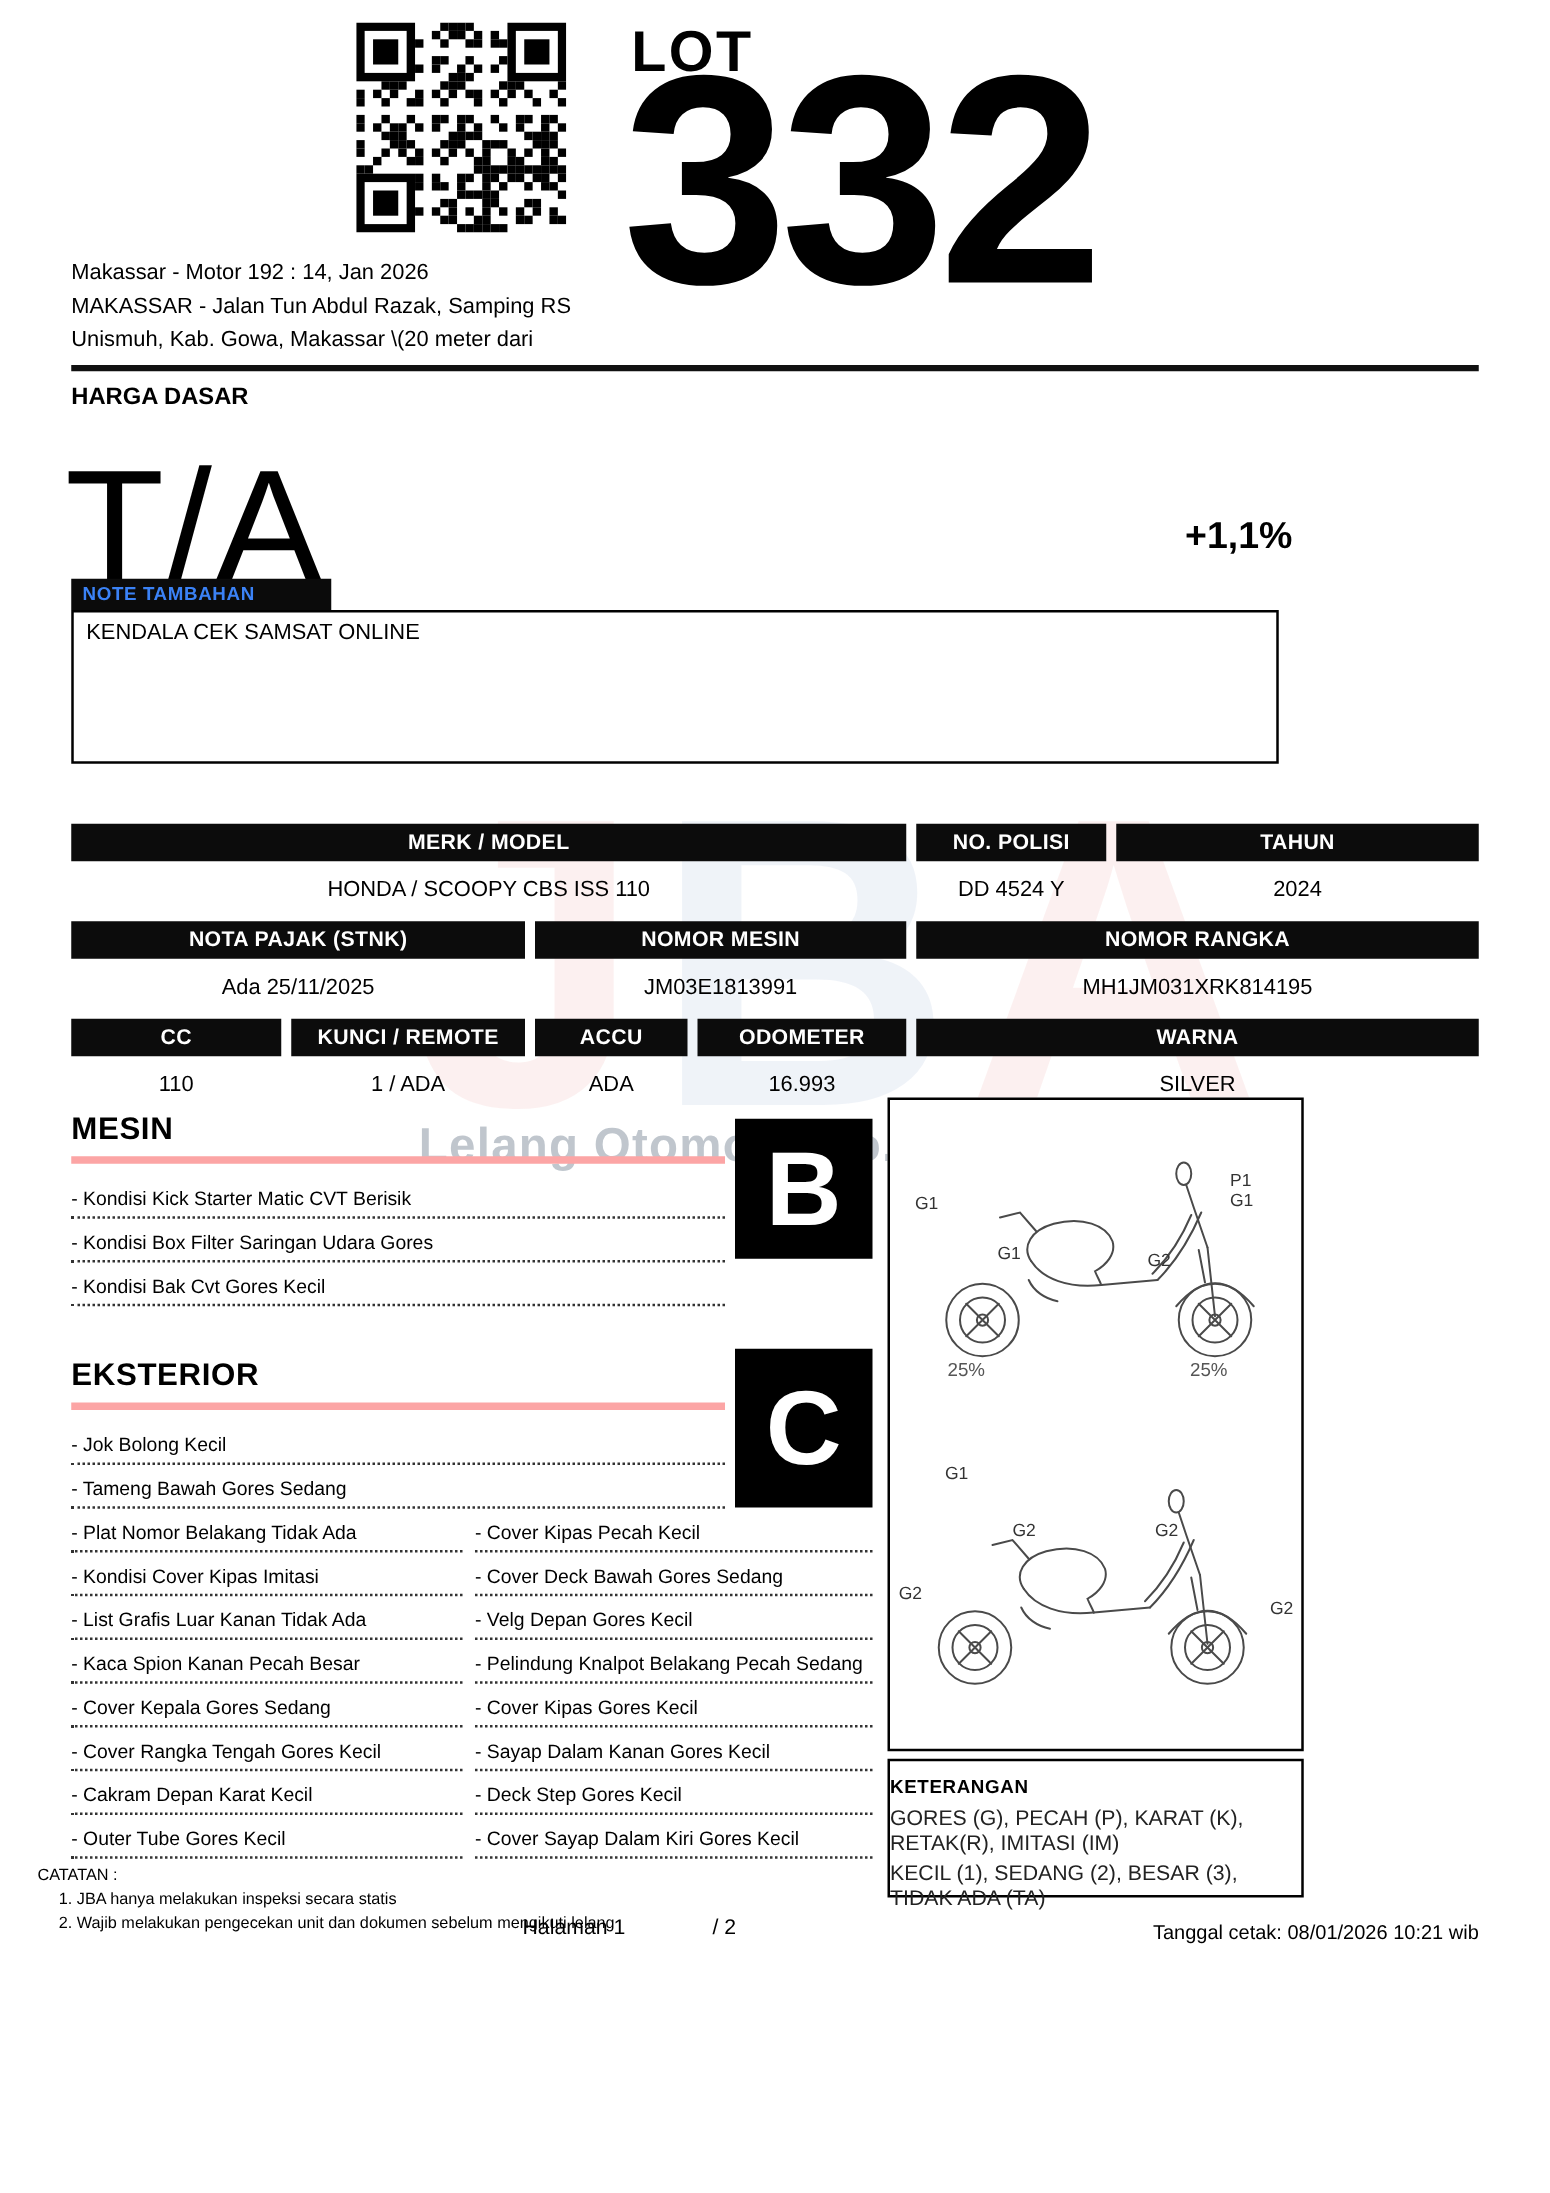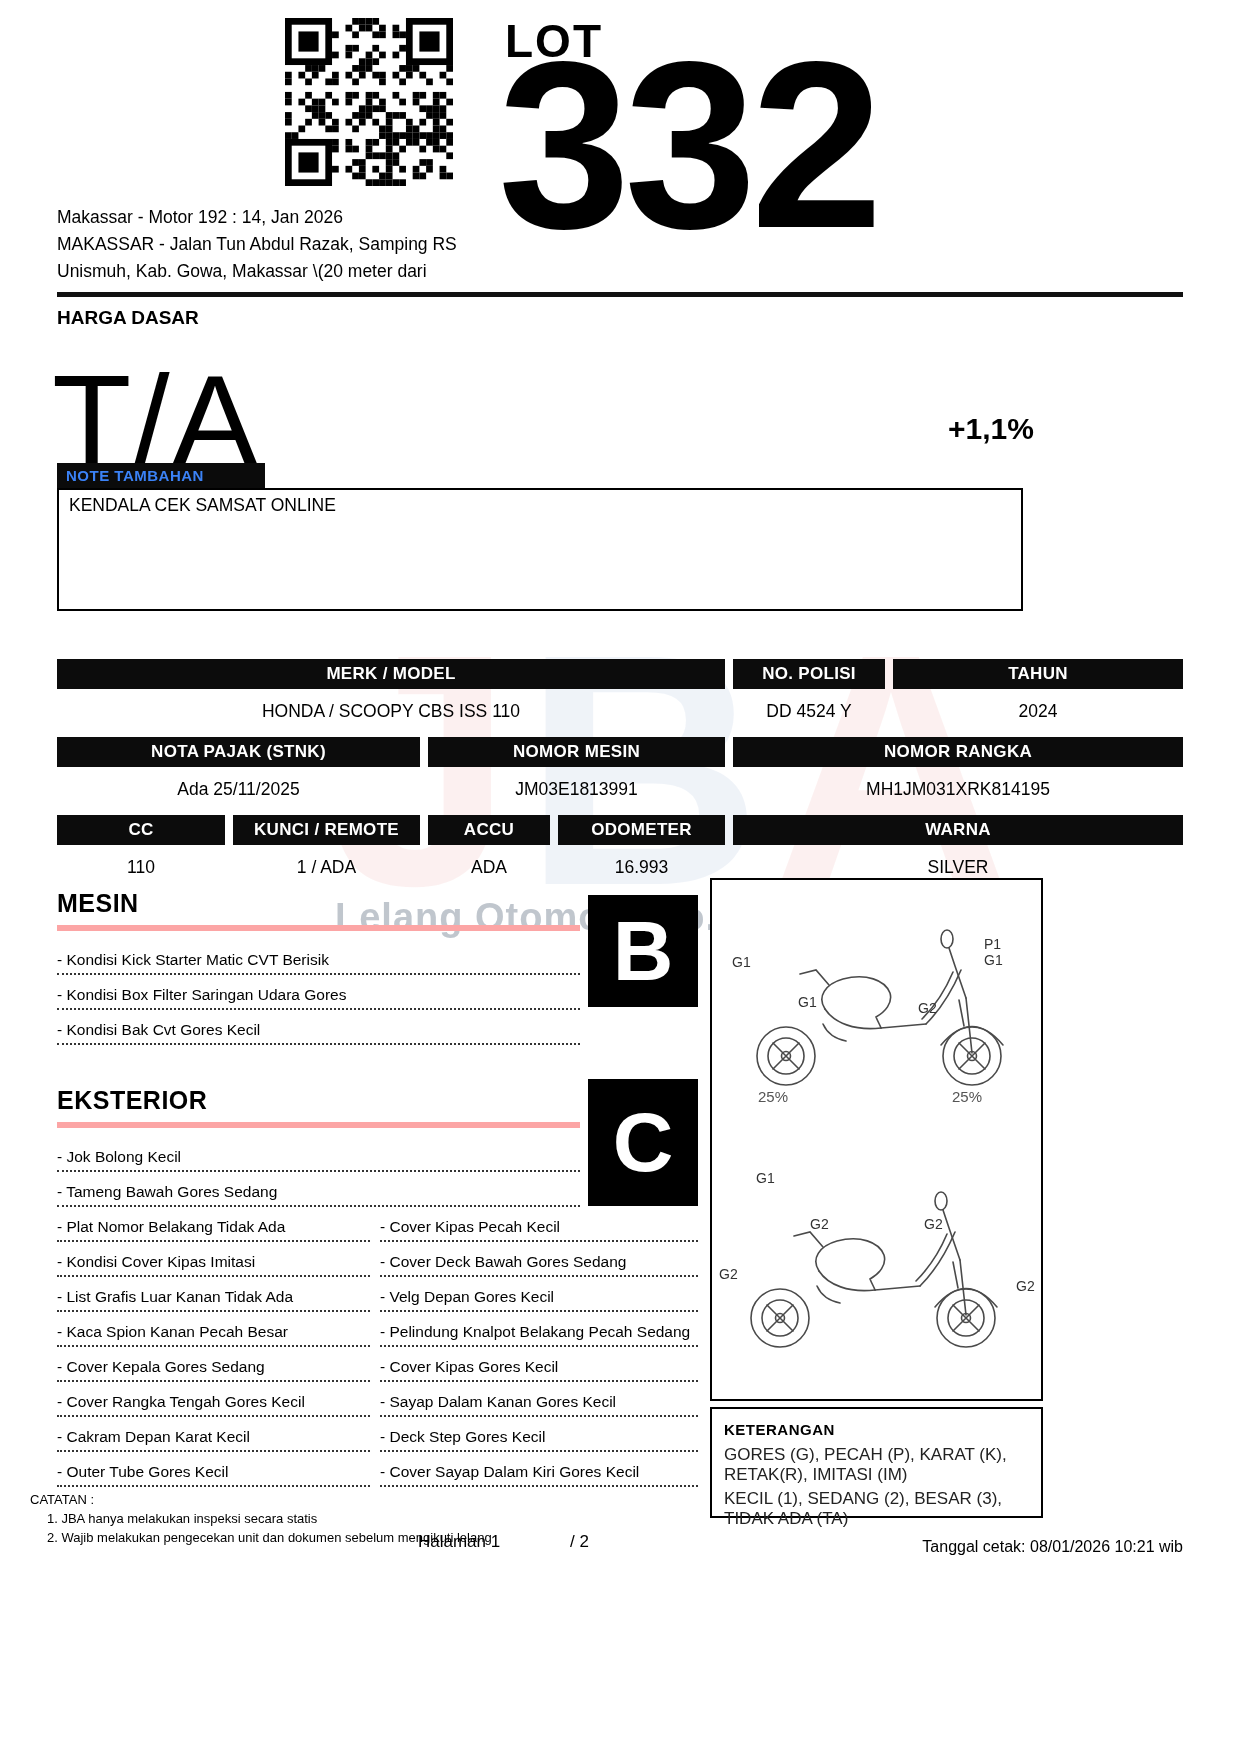--- a/index.html
+++ b/index.html
@@ -57,21 +57,21 @@
   .grade-c { left:588px; top:1079px; width:110px; height:127px; }
 
   
   .diagram-box { left:710px; top:878px; width:333px; height:523px; border:2px solid #000; background:#fff; }
   .scooter-svg { position:absolute; }
   .sc-top { left:16px; top:26px; }
   .sc-bottom { left:10px; top:288px; }
   .dlabel { position:absolute; font-size:14px; color:#333; }
   .dpct { position:absolute; font-size:15px; color:#555; }
 
-  .keterangan-box { left:710px; top:1407px; width:333px; height:111px; border:2px solid #000; padding:12px 12px; }
+  .keterangan-box { left:710px; top:1407px; width:333px; height:111px; border:2px solid #000; padding:12px 0; }
   .ket-title { font-size:15px; font-weight:700; letter-spacing:.5px; }
   .ket-line { font-size:17px; margin-top:7px; color:#222; }
   .ket-line + .ket-line { margin-top:4px; }
 
   
   .catatan { left:30px; top:1490px; font-size:13px; line-height:19px; }
   .catatan-label { font-weight:400; }
   .catatan-items { margin-left:17px; }
   .footer-page { left:418px; top:1532px; font-size:17px;text-align:right; }
   .footer-of { left:570px; top:1532px; font-size:17px; }

